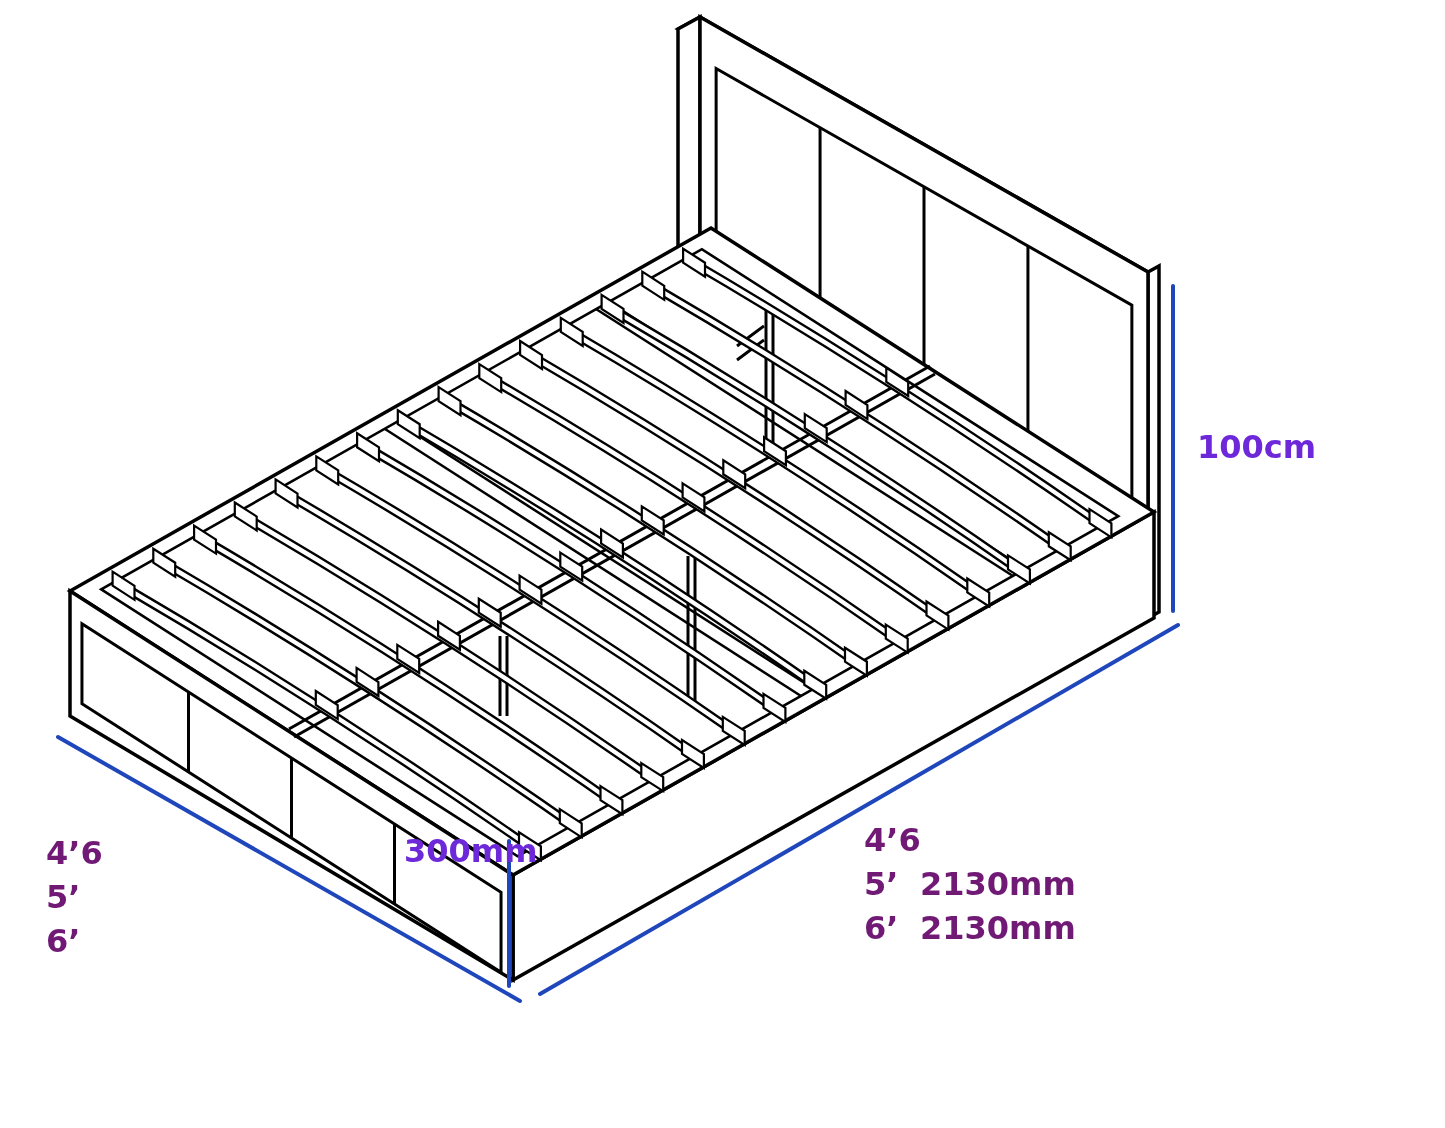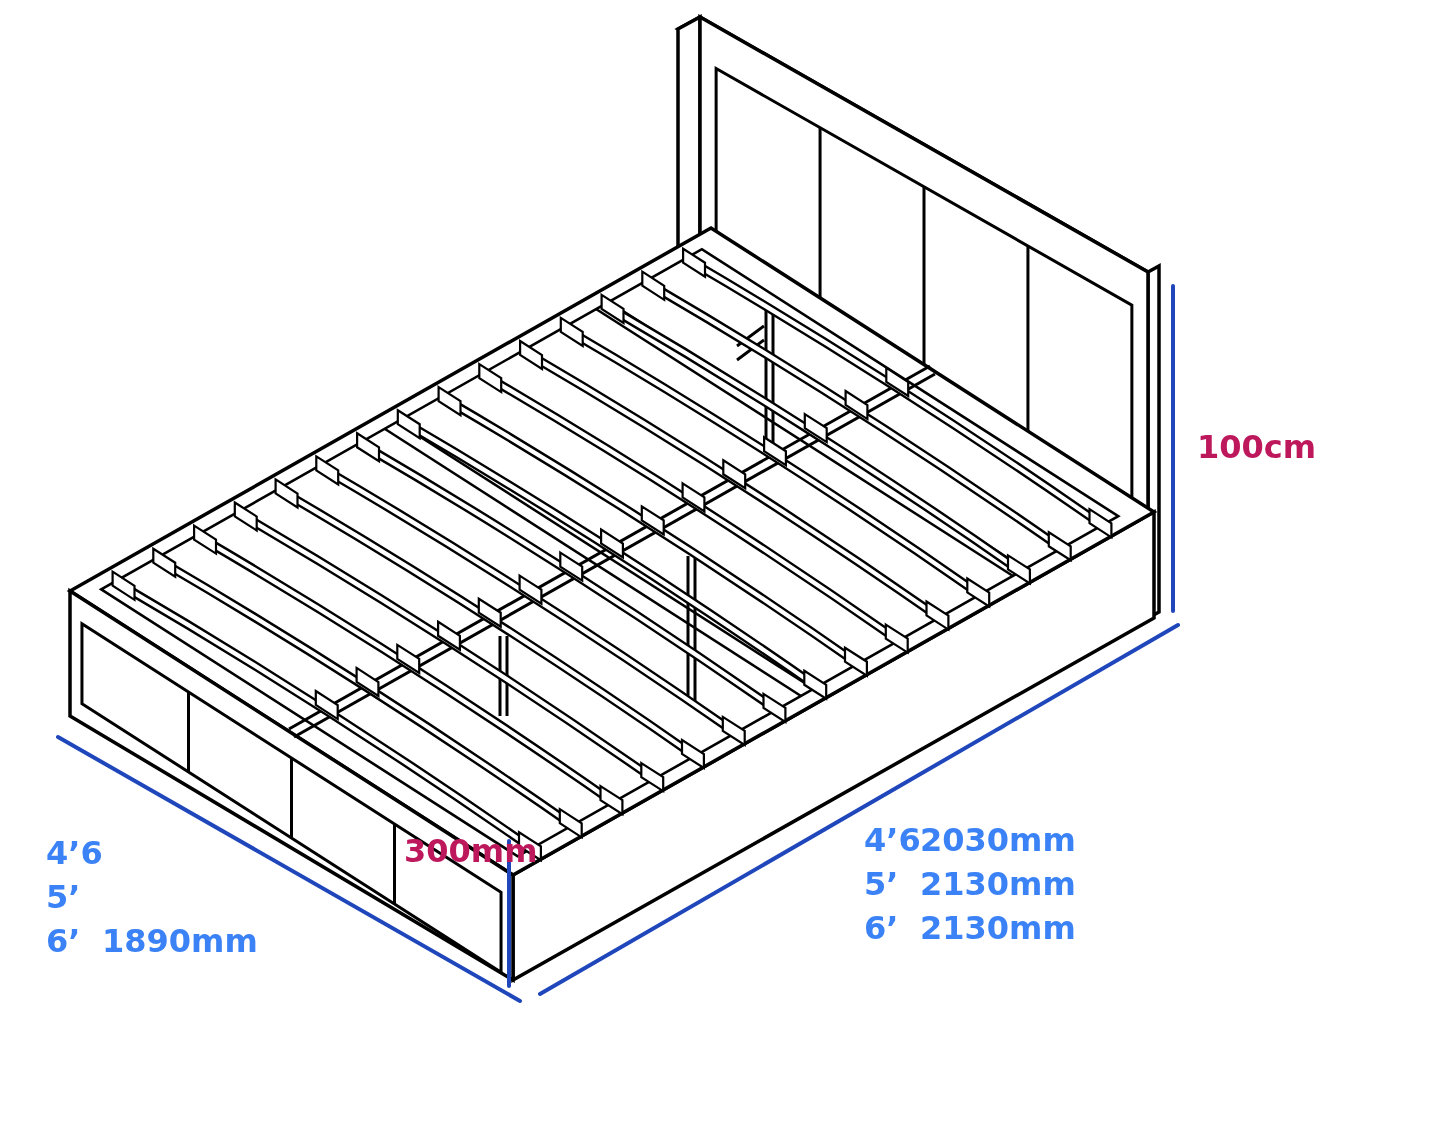--- a/index.html
+++ b/index.html
@@ -9,30 +9,30 @@
     background:#ffffff;
     overflow:hidden;
     font-family:"DejaVu Sans","Liberation Sans",sans-serif;
   }
   svg.drawing{position:absolute;left:0;top:0;}
   .dim-block{
     position:absolute;
     font-weight:bold;
     font-size:32px;
     line-height:44px;
-    color:#3b82f6;
+    color:#701a75;
     white-space:nowrap;
   }
   .dim-row{display:flex;}
   .dim-size{display:inline-block;width:56px;}
   .dim-single{
     position:absolute;
     font-weight:bold;
     font-size:32px;
-    color:#be185d;
+    color:#6d28d9;
     white-space:nowrap;
   }
 </style>
 </head>
 <body>
 
 <div class="stage">
 
   <svg class="drawing" width="1445" height="1128" viewBox="0 0 1445 1128">
 
@@ -172,28 +172,26 @@
 
   <div class="dim-block" style="left:46px;top:831px;">
     <div class="dim-row">
       <span class="dim-size">4’6</span>
     </div>
     <div class="dim-row">
       <span class="dim-size">5’</span>
     </div>
     <div class="dim-row">
       <span class="dim-size">6’</span>
-      <span class="dim-value">1890mm</span>
     </div>
   </div>
 
   <div class="dim-block" style="left:864px;top:818px;">
     <div class="dim-row">
       <span class="dim-size">4’6</span>
-      <span class="dim-value">2030mm</span>
     </div>
     <div class="dim-row">
       <span class="dim-size">5’</span>
       <span class="dim-value">2130mm</span>
     </div>
     <div class="dim-row">
       <span class="dim-size">6’</span>
       <span class="dim-value">2130mm</span>
     </div>
   </div>

